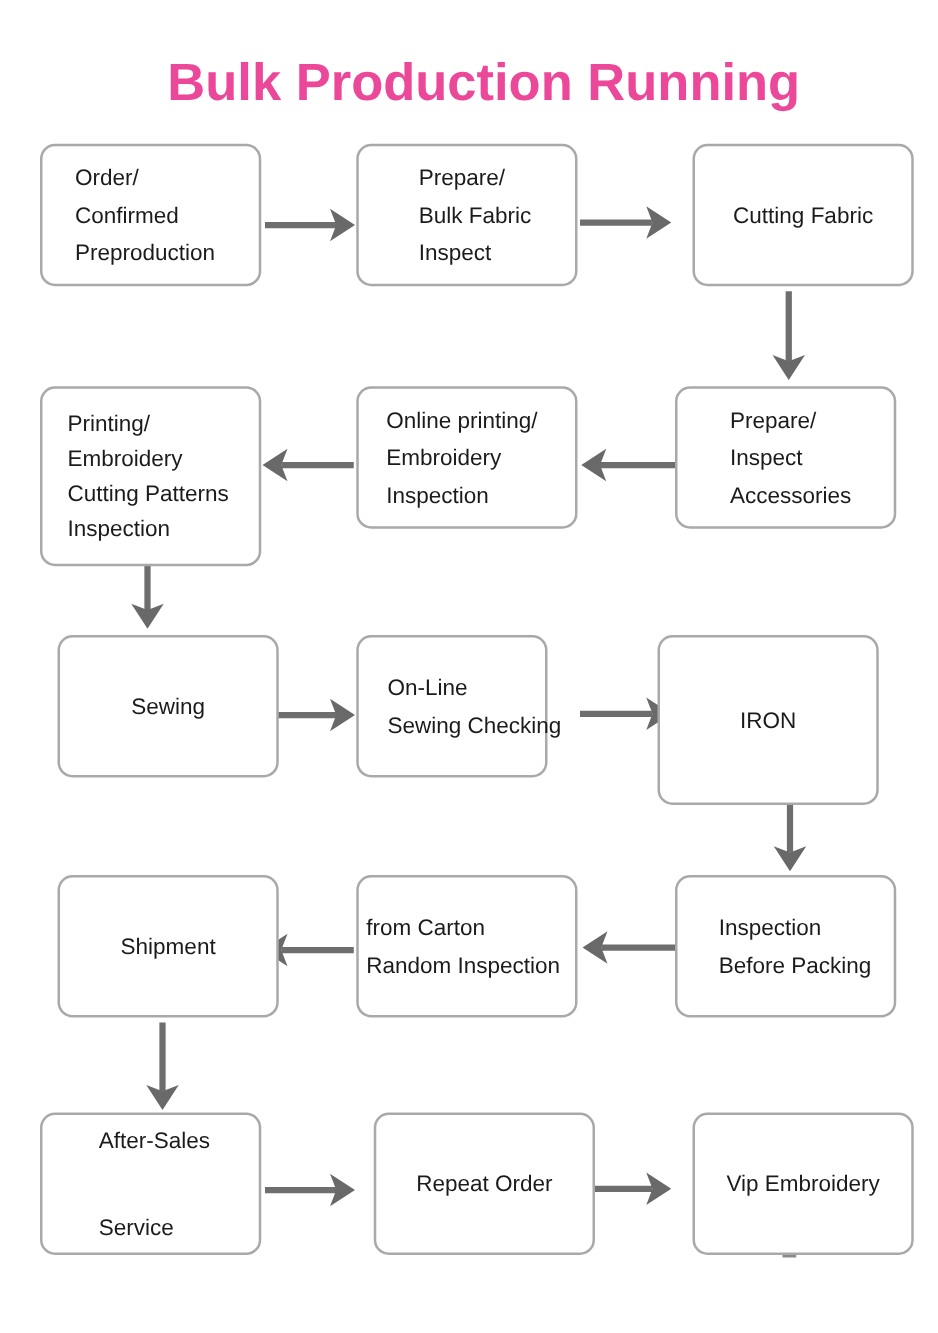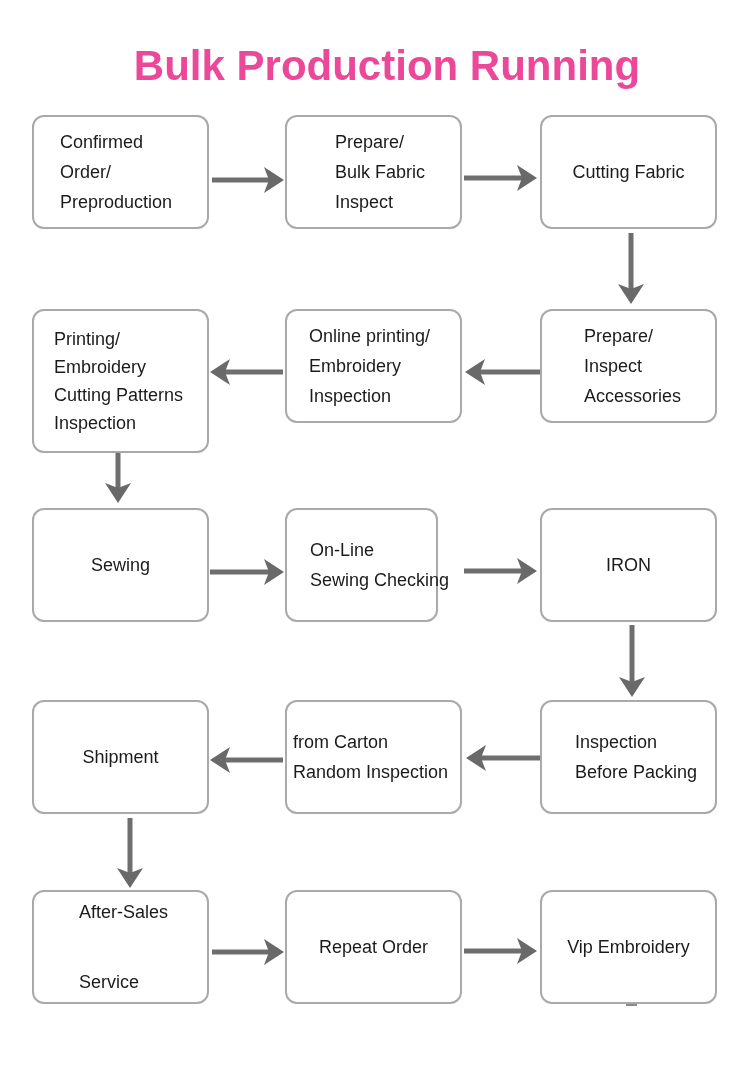--- a/index.html
+++ b/index.html
@@ -42,20 +42,21 @@
   .flow-node .node-line {
     display: block;
     line-height: 30px;
     white-space: nowrap;
   }
   .flow-node.lines-4 .node-line {
     line-height: 28px;
   }
   .flow-node.align-center {
     text-align: center;
+    margin-left: 14px;
   }
   .flow-node.align-left {
     text-align: left;
   }
   #arrow-layer {
     position: absolute;
     top: 0;
     left: 0;
     pointer-events: none;
   }
@@ -93,22 +94,22 @@
         <line x1="540" y1="758" x2="481" y2="758" stroke="#6e6e6e" stroke-width="5" marker-end="url(#ah)"></line>
         <line x1="283" y1="760" x2="225" y2="760" stroke="#6e6e6e" stroke-width="5" marker-end="url(#ah)"></line>
         <line x1="130" y1="818" x2="130" y2="873" stroke="#6e6e6e" stroke-width="5" marker-end="url(#ah)"></line>
         <line x1="212" y1="952" x2="269" y2="952" stroke="#6e6e6e" stroke-width="5" marker-end="url(#ah)"></line>
         <line x1="464" y1="951" x2="522" y2="951" stroke="#6e6e6e" stroke-width="5" marker-end="url(#ah)"></line>
       </g>
   </svg>
 
   <div id="nodes">
       <div class="flow-node align-left" style="left: 32px; top: 115px; width: 177px; height: 114px; padding-left: 26px;">
+        <span class="node-line">Order/</span>
         <span class="node-line">Confirmed</span>
-        <span class="node-line">Order/</span>
         <span class="node-line">Preproduction</span>
       </div>
       <div class="flow-node align-left" style="left: 285px; top: 115px; width: 177px; height: 114px; padding-left: 48px;">
         <span class="node-line">Prepare/</span>
         <span class="node-line">Bulk Fabric</span>
         <span class="node-line">Inspect</span>
       </div>
       <div class="flow-node align-center" style="left: 540px; top: 115px; width: 177px; height: 114px;">
         <span class="node-line">Cutting Fabric</span>
       </div>
@@ -128,21 +129,21 @@
         <span class="node-line">Cutting Patterns</span>
         <span class="node-line">Inspection</span>
       </div>
       <div class="flow-node align-center" style="left: 32px; top: 508px; width: 177px; height: 114px;">
         <span class="node-line">Sewing</span>
       </div>
       <div class="flow-node align-left" style="left: 285px; top: 508px; width: 153px; height: 114px; padding-left: 23px;">
         <span class="node-line">On-Line</span>
         <span class="node-line">Sewing Checking</span>
       </div>
-      <div class="flow-node align-center" style="left: 540px; top: 508px; width: 177px; height: 114px;">
+      <div class="flow-node align-center" style="left: 512px; top: 508px; width: 177px; height: 136px;">
         <span class="node-line">IRON</span>
       </div>
       <div class="flow-node align-left" style="left: 540px; top: 700px; width: 177px; height: 114px; padding-left: 33px;">
         <span class="node-line">Inspection</span>
         <span class="node-line">Before Packing</span>
       </div>
       <div class="flow-node align-left" style="left: 285px; top: 700px; width: 177px; height: 114px; padding-left: 6px;">
         <span class="node-line">from Carton</span>
         <span class="node-line">Random Inspection</span>
       </div>

